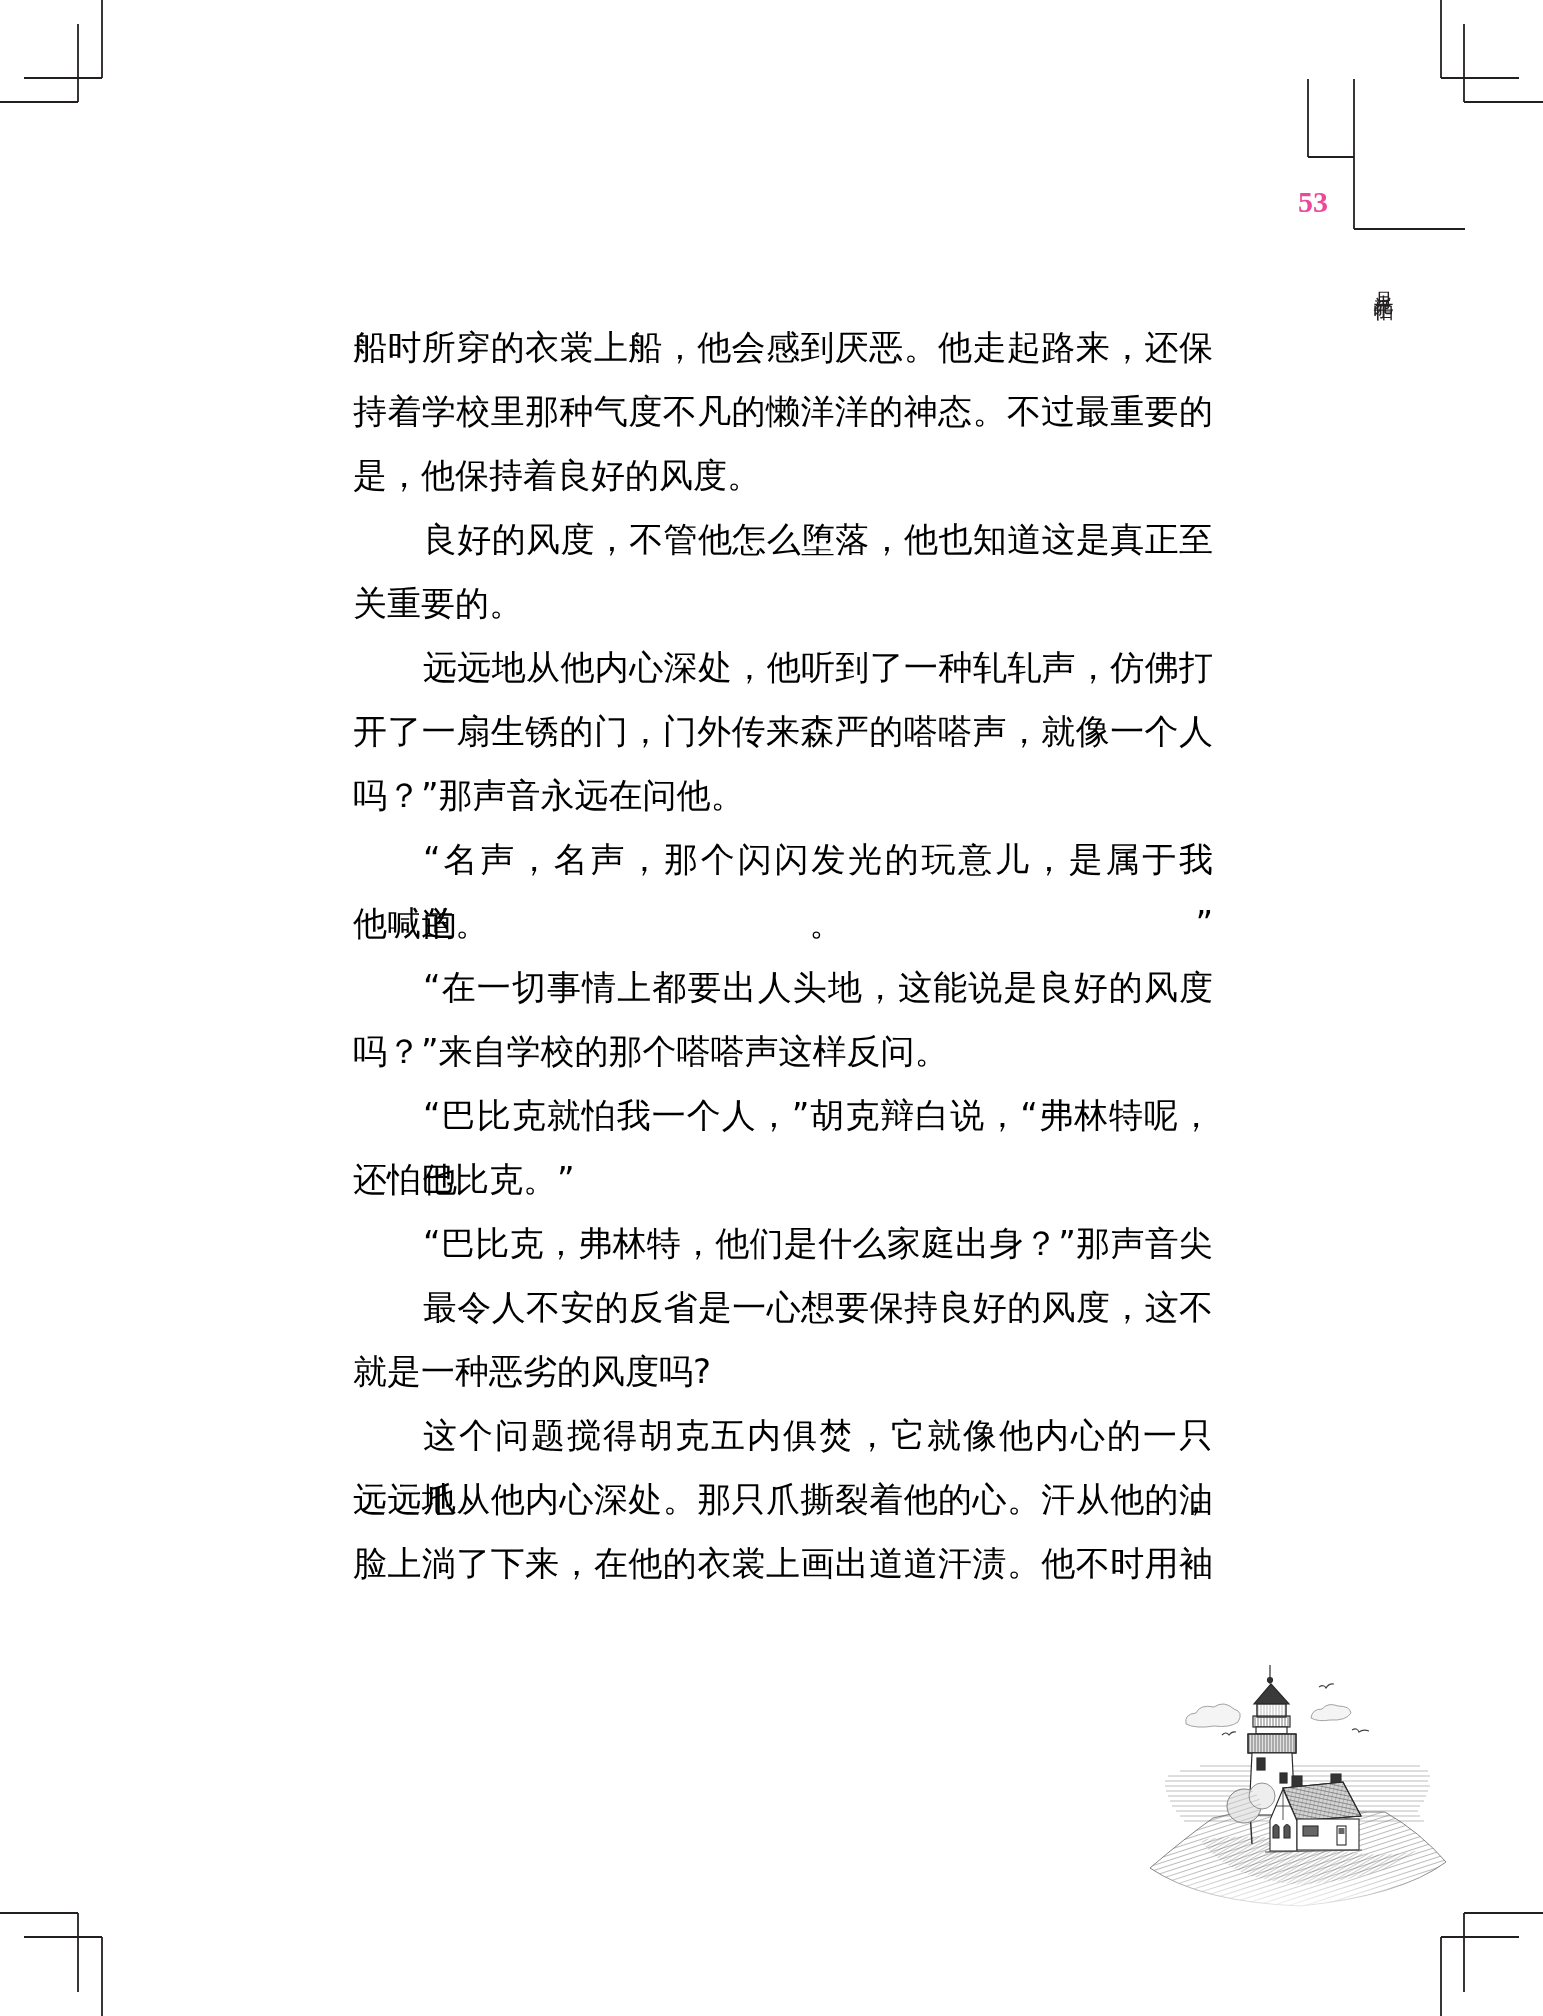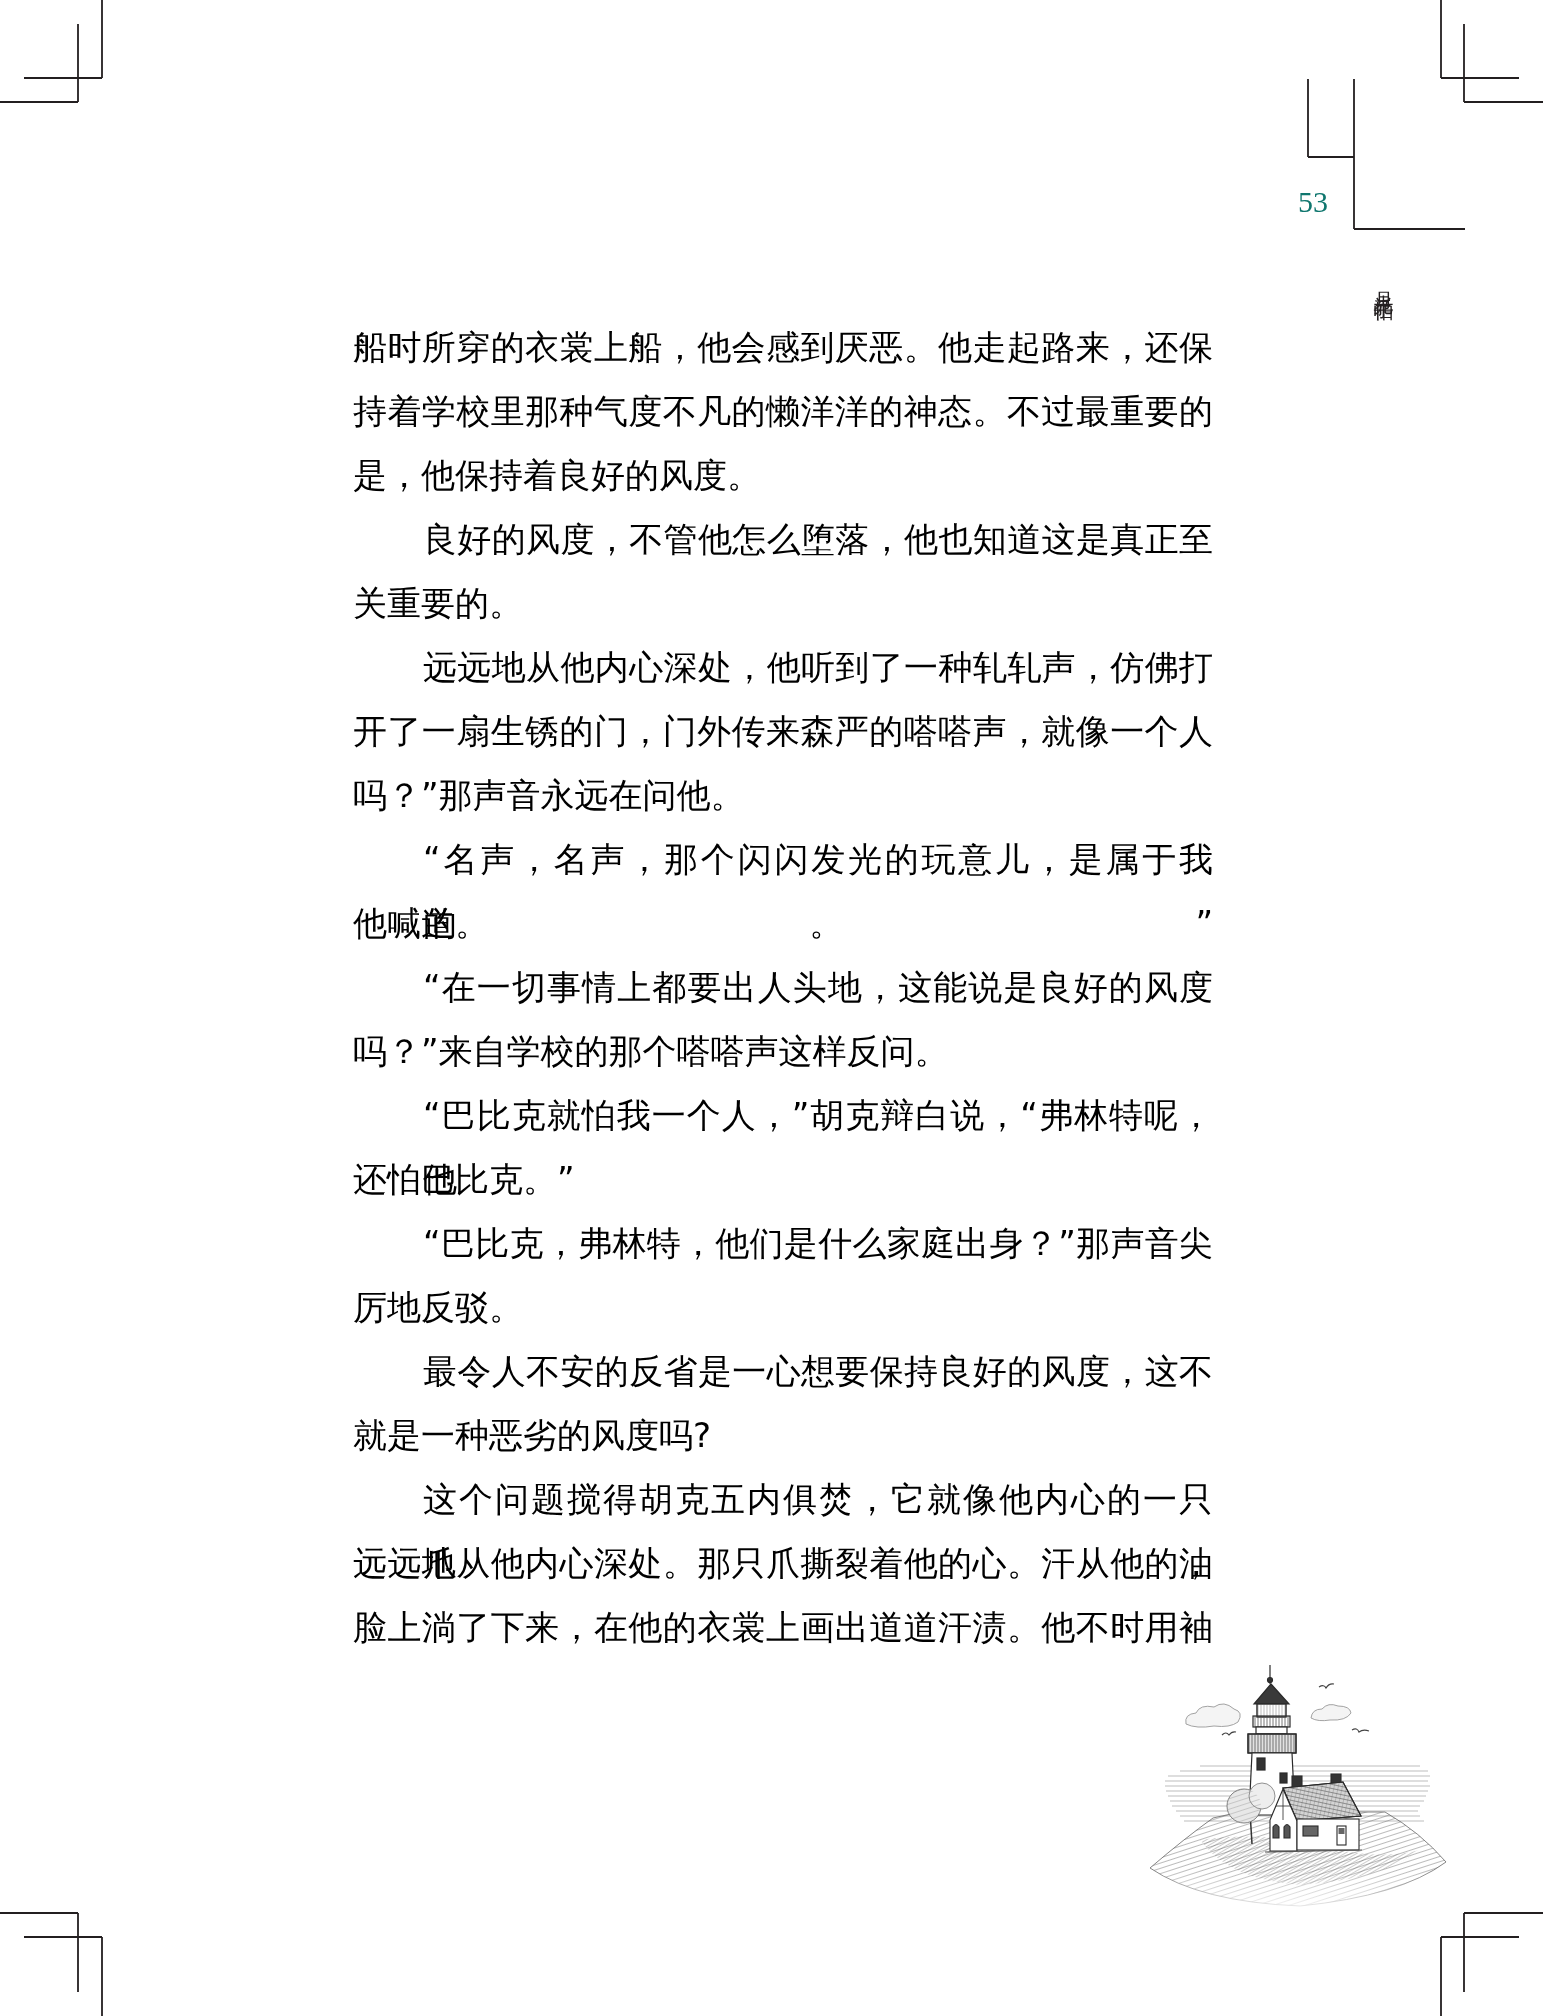--- a/index.html
+++ b/index.html
@@ -3,21 +3,21 @@
 <meta charset="utf-8">
 <style>
   html, body { margin: 0; padding: 0; background: #ffffff; }
   body { width: 1543px; height: 2016px; position: relative; overflow: hidden; }
   .page { position: absolute; left: 0; top: 0; width: 1543px; height: 2016px; background: #ffffff; }
   .rules { position: absolute; left: 0; top: 0; width: 1543px; height: 2016px; }
   .rules line { stroke: #231f20; stroke-width: 1.8; }
   .page-number {
     position: absolute; left: 1298px; top: 184px;
     font-family: "Liberation Serif", "DejaVu Serif", serif;
-    font-size: 30px; color: #0f766e; line-height: 36px;
+    font-size: 30px; color: #ec4899; line-height: 36px; font-weight: bold;
   }
   .running-head {
     position: absolute; left: 1372px; top: 276px;
     writing-mode: vertical-rl;
     font-family: "DejaVu Sans", "Liberation Sans", sans-serif;
     font-size: 20px; letter-spacing: 3px; color: #231f20; line-height: 24px;
   }
   .body-text {
     position: absolute; left: 353px; top: 315px; width: 860px;
     font-family: "DejaVu Sans", "Liberation Sans", sans-serif;
@@ -90,21 +90,20 @@
     <div class="line full indent">“名声，名声，那个闪闪发光的玩意儿，是属于我的。”</div>
     <div class="line">他喊道。</div>
 
     <div class="line full indent">“在一切事情上都要出人头地，这能说是良好的风度</div>
     <div class="line">吗？”来自学校的那个嗒嗒声这样反问。</div>
 
     <div class="line full indent">“巴比克就怕我一个人，”胡克辩白说，“弗林特呢，他</div>
     <div class="line">还怕巴比克。”</div>
 
     <div class="line full indent">“巴比克，弗林特，他们是什么家庭出身？”那声音尖</div>
-    <div class="line">厉地反驳。</div>
 
     <div class="line full indent">最令人不安的反省是一心想要保持良好的风度，这不</div>
     <div class="line">就是一种恶劣的风度吗?</div>
 
     <div class="line full indent">这个问题搅得胡克五内俱焚，它就像他内心的一只爪，</div>
     <div class="line full">远远地从他内心深处。那只爪撕裂着他的心。汗从他的油</div>
     <div class="line full">脸上淌了下来，在他的衣裳上画出道道汗渍。他不时用袖</div>
   </div>
 
   <svg class="illustration" viewBox="1145 1660 305 255">

